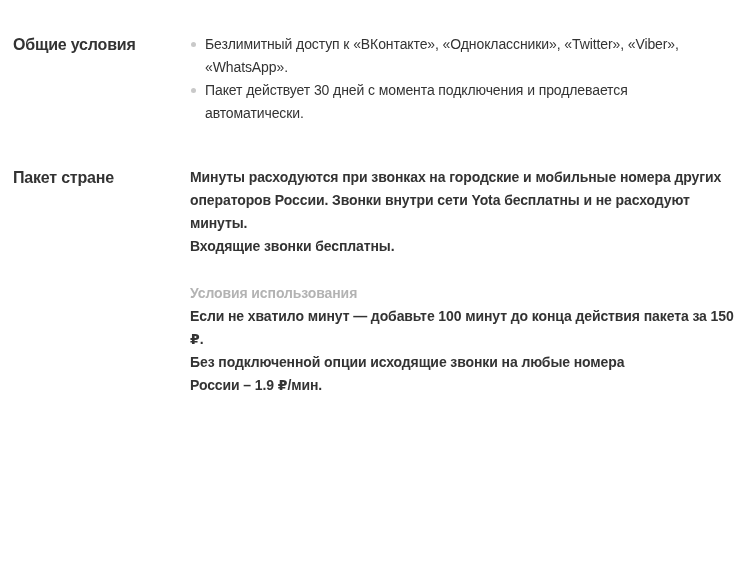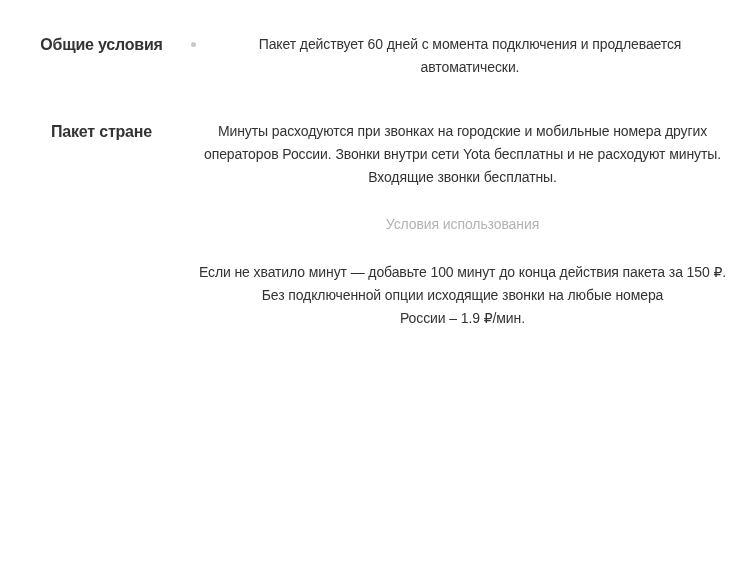--- a/index.html
+++ b/index.html
@@ -19,34 +19,33 @@
     font-size:14px;
     line-height:23px;
     letter-spacing:-0.1px;
     overflow:hidden;
   }
   main{padding:33px 6px 0 13px;}
   .section{
     display:grid;
     grid-template-columns:177px 545px;
     align-items:start;
-    text-align:center;
   }
   .section-general{margin-bottom:41px;}
   h2{
     margin:0;
     font-size:16px;
     line-height:23px;
     font-weight:700;
     letter-spacing:-0.2px;
     color:var(--text,#333);
   }
-  .content p{margin:0;white-space:pre-line;}
+  .content p{margin:0;white-space:pre-line;font-weight:bold;}
   .content p.intro{margin-bottom:24px;}
-  .content p.muted{color:var(--muted,#b3b3b3);margin-bottom:25px;}
+  .content p.muted{color:var(--muted,#b3b3b3);}
   .content p.add-minutes{margin-bottom:8px;}
   ul{list-style:none;margin:0;padding:0;}
   li{
     position:relative;
     padding-left:15px;
     white-space:pre-line;
   }
   li::before{
     content:"";
     position:absolute;
@@ -60,21 +59,23 @@
 </style>
 </head>
 <body>
 
 <main>
 
   <section class="section section-general">
     <h2>Общие условия</h2>
     <div class="content">
       <ul>
-        <li>Пакет действует 60 дней с момента подключения и продлевается
+        <li>Безлимитный доступ к «ВКонтакте», «Одноклассники», «Twitter», «Viber»,
+«WhatsApp».</li>
+        <li>Пакет действует 30 дней с момента подключения и продлевается
 автоматически.</li>
       </ul>
     </div>
   </section>
 
   <section class="section section-minutes">
     <h2>Пакет стране</h2>
     <div class="content">
       <p class="intro">Минуты расходуются при звонках на городские и мобильные номера других
 операторов России. Звонки внутри сети Yota бесплатны и не расходуют минуты.

